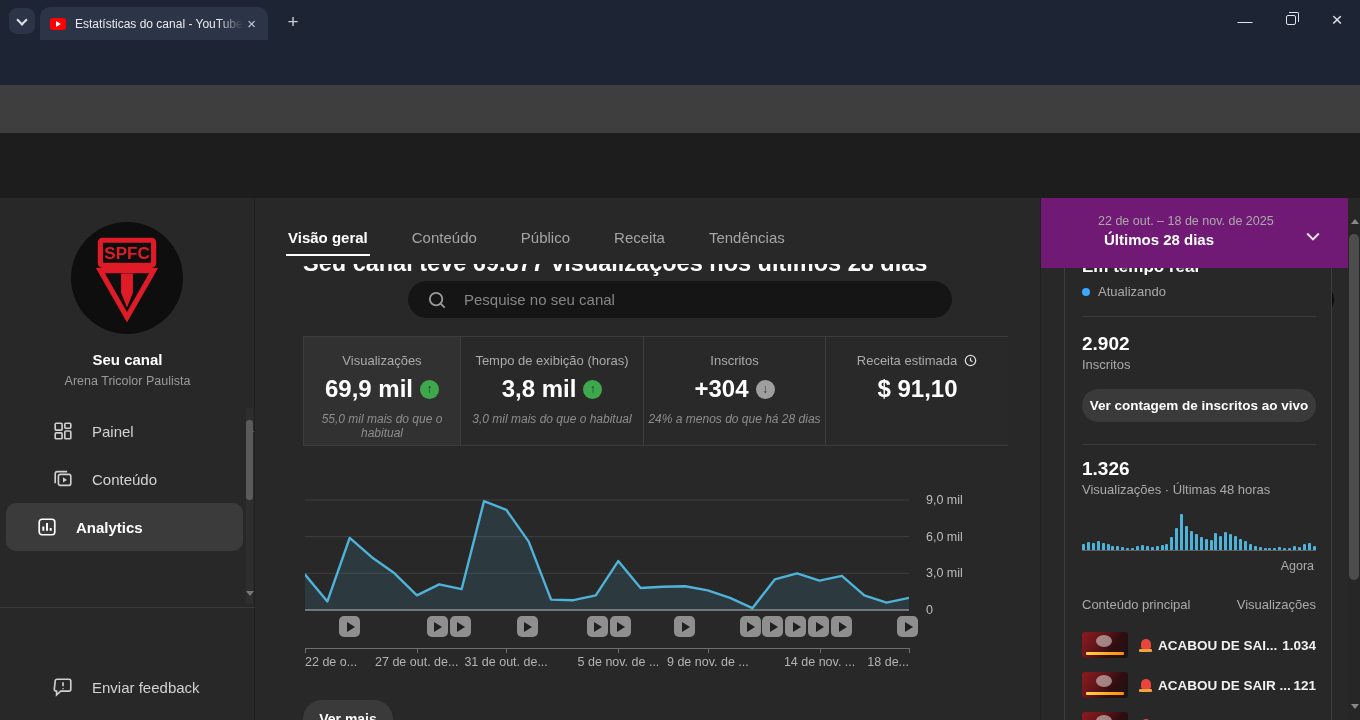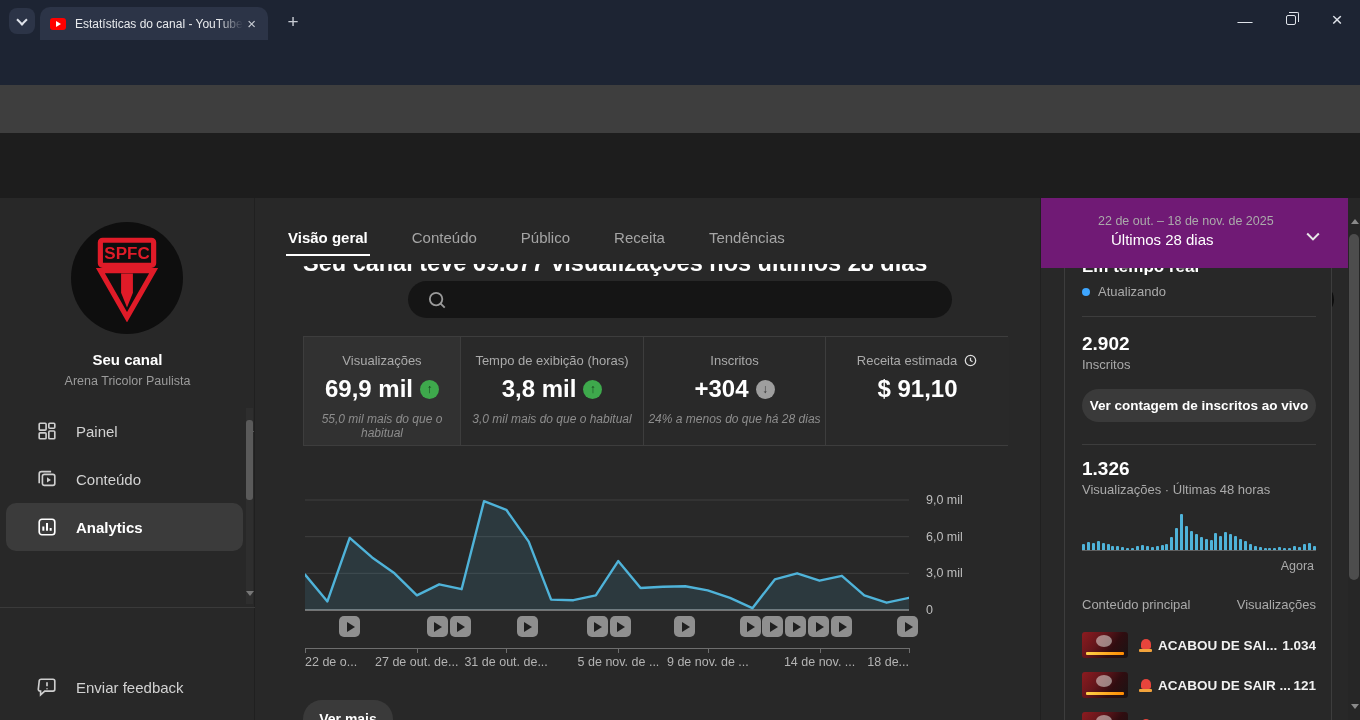--- a/index.html
+++ b/index.html
@@ -55,21 +55,21 @@
   .hdr-ic { position:absolute; top:155px; width:24px; height:24px; color:#ececec; }
   .bell-dot { position:absolute; left:1174px; top:153px; width:9px; height:9px; border-radius:50%; background:#ff2b2b; }
   .create-btn { position:absolute; left:1201px; top:149px; width:84px; height:34px; border:1px solid #4d4d4d; border-radius:17px; display:flex; align-items:center; justify-content:center; gap:7px; color:#fff; font-size:14px; font-weight:bold; background:transparent; }
   .hdr-avatar { position:absolute; left:1301px; top:150px; width:33px; height:33px; border-radius:50%; background:#0d0d0d; display:flex; align-items:center; justify-content:center; overflow:hidden; }
 
   
   .sidebar { position:absolute; left:0; top:198px; width:255px; height:522px; background:#282828; border-right:1px solid #202020; }
   .side-avatar { position:absolute; left:71px; top:24px; width:112px; height:112px; border-radius:50%; background:#0e0e0e; display:flex; align-items:center; justify-content:center; }
   .ch-name { position:absolute; left:0; top:153px; width:255px; text-align:center; color:#fff; font-size:15px; font-weight:bold; }
   .ch-sub { position:absolute; left:0; top:176px; width:255px; text-align:center; color:#9b9b9b; font-size:12.5px; }
-  .menu-item { position:absolute; left:0; width:243px; height:48px; display:flex; align-items:center; color:#d2d2d2; font-size:15px; }
+  .menu-item { position:absolute; left:16px; width:243px; height:48px; display:flex; align-items:center; color:#d2d2d2; font-size:15px; }
   .menu-item .mi-ic { width:22px; height:22px; margin:0 18px 0 36px; flex:0 0 auto; }
   .menu-item.active { background:#3b3b3b; border-radius:10px; left:6px; width:237px; color:#fff; font-weight:bold; }
   .menu-item.active .mi-ic { margin-left:30px; }
   .side-divider { position:absolute; left:0; top:409px; width:255px; border-top:1px solid #3a3a3a; }
   .sb-scroll { position:absolute; left:246px; width:7px; background:#2e2e2e; }
   .sb-thumb { position:absolute; left:246px; width:7px; border-radius:3px; background:#5a5a5a; }
   .tri-up { width:0; height:0; border-left:4px solid transparent; border-right:4px solid transparent; border-bottom:5px solid #777; }
   .tri-down { width:0; height:0; border-left:4px solid transparent; border-right:4px solid transparent; border-top:5px solid #777; }
 
   
@@ -96,21 +96,21 @@
   .marker i { display:block; width:0; height:0; border-left:8px solid #1f1f1f; border-top:5px solid transparent; border-bottom:5px solid transparent; margin-left:2px; }
   .xaxis { position:absolute; left:305px; top:648px; width:604px; height:1px; background:#6e6e6e; z-index:1; }
   .xtick { position:absolute; top:648px; width:1px; height:5px; background:#6e6e6e; z-index:1; }
   .xlab { position:absolute; top:655px; color:#b3b3b3; font-size:12.5px; white-space:nowrap; z-index:1; }
   .see-more { position:absolute; left:303px; top:700px; width:90px; height:38px; border-radius:19px; background:#3a3a3a; color:#fff; font-size:14px; font-weight:bold; display:flex; align-items:center; justify-content:center; z-index:1; }
 
   
   .rp-divider { position:absolute; left:1040px; top:198px; width:1px; height:522px; background:#202020; z-index:2; }
   .date-header { position:absolute; left:1041px; top:198px; width:307px; height:70px; background:#701a75; z-index:3; }
   .date-range { position:absolute; left:57px; top:16px; color:#aaa; font-size:12.5px; }
-  .period { position:absolute; left:70px; top:33px; color:#fff; font-size:15px; font-weight:normal; }
+  .period { position:absolute; left:63px; top:33px; color:#fff; font-size:15px; font-weight:bold; }
   .dh-chev { position:absolute; left:262px; top:28px; width:20px; height:20px; color:#e8e8e8; }
   .rt-card { position:absolute; left:1064px; top:252px; width:268px; height:500px; border:1px solid #3d3d3d; border-radius:12px; background:#282828; z-index:2; }
   .rt-head { position:absolute; left:17px; top:4px; color:#fff; font-size:17px; font-weight:bold; }
   .rt-updating { position:absolute; left:17px; top:31px; display:flex; align-items:center; gap:8px; color:#aaa; font-size:13px; }
   .rt-updating i { width:8px; height:8px; border-radius:50%; background:#3ea6ff; }
   .rt-div { position:absolute; left:17px; width:234px; border-top:1px solid #3d3d3d; }
   .big-num { position:absolute; left:17px; color:#fff; font-size:19px; font-weight:bold; }
   .num-sub { position:absolute; left:17px; color:#aaa; font-size:13px; }
   .live-btn { position:absolute; left:17px; top:136px; width:234px; height:33px; border-radius:17px; background:#3a3a3a; color:#fff; font-size:13.5px; font-weight:bold; display:flex; align-items:center; justify-content:center; border:none; }
   .rt-bars { position:absolute; left:17px; top:255px; width:234px; height:43px; border-bottom:1px solid #5f5f5f; display:flex; align-items:flex-end; justify-content:space-between; }
@@ -211,20 +211,21 @@
       </div>
     <div class="logo">
       <span class="logo-play"></span>
       <span class="logo-text">Studio</span>
     </div>
     <div class="searchbar">
       <svg class="ic" width="22" height="22" viewBox="0 0 24 24" fill="none" stroke="#9a9a9a" stroke-width="2">
           <circle cx="11" cy="11" r="6.8"></circle>
           <path d="M16 16l4.4 4.4"></path>
         </svg>
+      <input type="text" placeholder="Pesquise no seu canal" style="">
     </div>
     <div class="hdr-ic" style="left:1081px;">
       <svg class="ic" width="24" height="24" viewBox="0 0 24 24" fill="none" stroke="#ececec" stroke-width="1.8">
           <path d="M4 5.5A2 2 0 0 1 6 3.5h12a2 2 0 0 1 2 2v8a2 2 0 0 1-2 2H10l-4.5 4v-4H6a2 2 0 0 1-2-2z"></path>
           <path d="M8 8h8M8 11.5h5"></path>
         </svg>
     </div>
     <div class="hdr-ic" style="left:1121px;">
       <svg class="ic" width="24" height="24" viewBox="0 0 24 24" fill="none" stroke="#ececec" stroke-width="1.8">
           <circle cx="12" cy="12" r="8.6"></circle>

